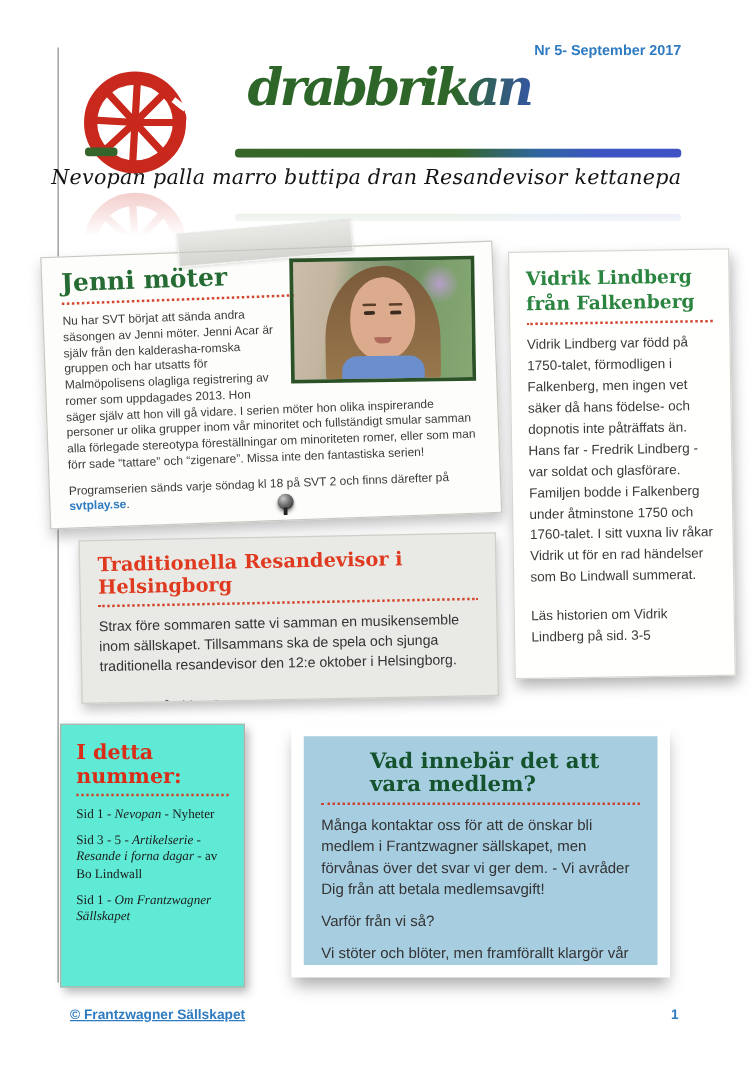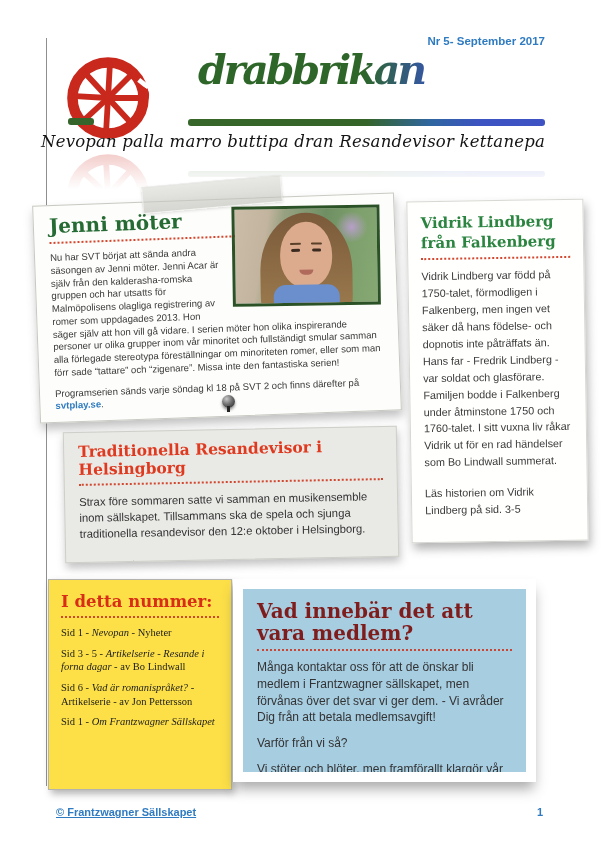--- a/index.html
+++ b/index.html
@@ -93,35 +93,35 @@
   .card-resande {
     left:64px; top:429px; width:334px; height:131px; padding:10px 14px;
     background:#e9e9e6; border:1px solid #cfcfc9; transform:rotate(-1.1deg);
     box-shadow:1px 5px 9px rgba(80,80,80,.35); overflow:hidden;
   }
   .card-resande h2 { font-size:15.5px; color:#df3a1f; line-height:1.15; }
   .card-resande p { font-size:11.3px; line-height:1.45; color:#333; }
   .card-resande .more { margin-top:16px; }
 
   .card-toc {
-    left:48px; top:579px; width:184px; height:211px; padding:12px 12px;
-    background:#fde047; border:1px solid #b5b3ad;
+    left:48px; top:579px; width:148px; height:211px; padding:12px 12px;
+    background:#5eead4; border:1px solid #b5b3ad;
     box-shadow:3px 4px 7px rgba(90,90,90,.45); overflow:hidden;
   }
   .card-toc h2 { font-size:16.5px; color:#d92d18; }
   .toc-item { font-family:"Liberation Serif", serif; font-size:10.5px; line-height:1.3;
     color:#1c1c1c; margin-bottom:7px; }
   .toc-item em { font-style:italic; }
 
   .card-medlem {
     left:233px; top:579px; width:303px; height:203px; padding:10px;
     background:#ffffff; box-shadow:0 9px 12px -2px rgba(70,70,70,.45); overflow:hidden;
   }
   .card-medlem .inner { width:100%; height:100%; background:#a7cde1; padding:11px 14px; overflow:hidden; }
-  .card-medlem h2 { font-size:20px; color:#7f1d1d; line-height:1.1; }
+  .card-medlem h2 { font-size:17px; color:#14532d; line-height:1.1;margin-left:39px; }
   .card-medlem .dotline { border-bottom-color:#cc4433; }
   .card-medlem p { font-size:12px; line-height:1.4; color:#333; margin-bottom:9px; }
 
   
   .footer-copy { position:absolute; left:56px; top:806px; font-size:11px; font-weight:bold; color:#2f7bc1;text-decoration:underline; }
   .footer-page { position:absolute; right:62px; top:806px; font-size:11px; font-weight:bold; color:#2f7bc1; }
 </style>
 </head>
 <body>
 
@@ -204,21 +204,20 @@
     <p>Strax före sommaren satte vi samman en musikensemble inom sällskapet. Tillsammans ska de spela och sjunga traditionella resandevisor den 12:e oktober i Helsingborg.</p>
     <p class="more">Läs mer på sidan 2.</p>
   </div>
 
   <div class="card card-toc">
     <h2 class="serif">I detta nummer:</h2>
     <div class="dotline"></div>
     <div>
         <div class="toc-item"><span>Sid 1 - </span><em>Nevopan</em><span> - Nyheter</span></div>
         <div class="toc-item"><span>Sid 3 - 5  - </span><em>Artikelserie - Resande i forna dagar</em><span> - av Bo Lindwall</span></div>
-        <div class="toc-item"><span>Sid 6 - </span><em>Vad är romanispråket?</em><span> - Artikelserie - av Jon Pettersson</span></div>
         <div class="toc-item"><span>Sid 1 - </span><em>Om Frantzwagner Sällskapet</em><span></span></div>
       </div>
   </div>
 
   <div class="card card-medlem">
     <div class="inner">
       <h2 class="serif">Vad innebär det att vara medlem?</h2>
       <div class="dotline"></div>
       <p>Många kontaktar oss för att de önskar bli medlem i Frantzwagner sällskapet, men förvånas över det svar vi ger dem. - Vi avråder Dig från att betala medlemsavgift!</p>
       <p>Varför från vi så?</p>

